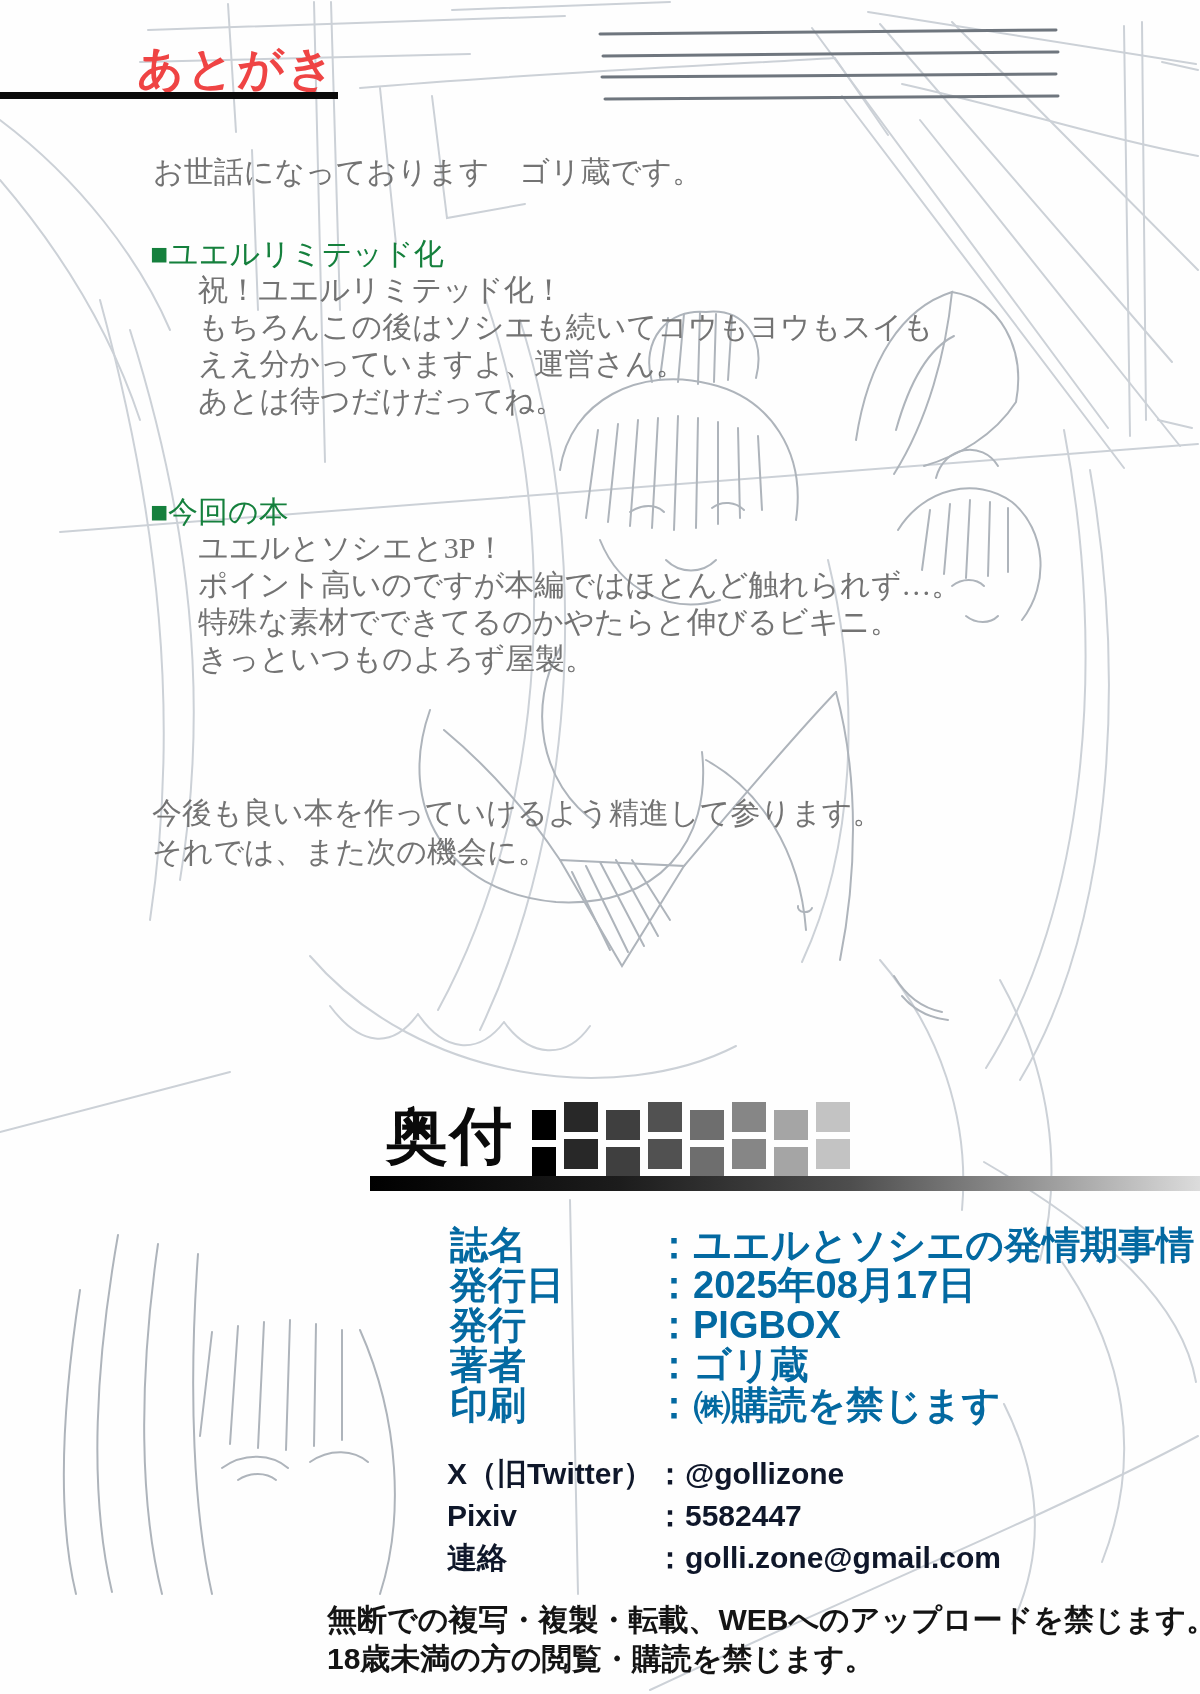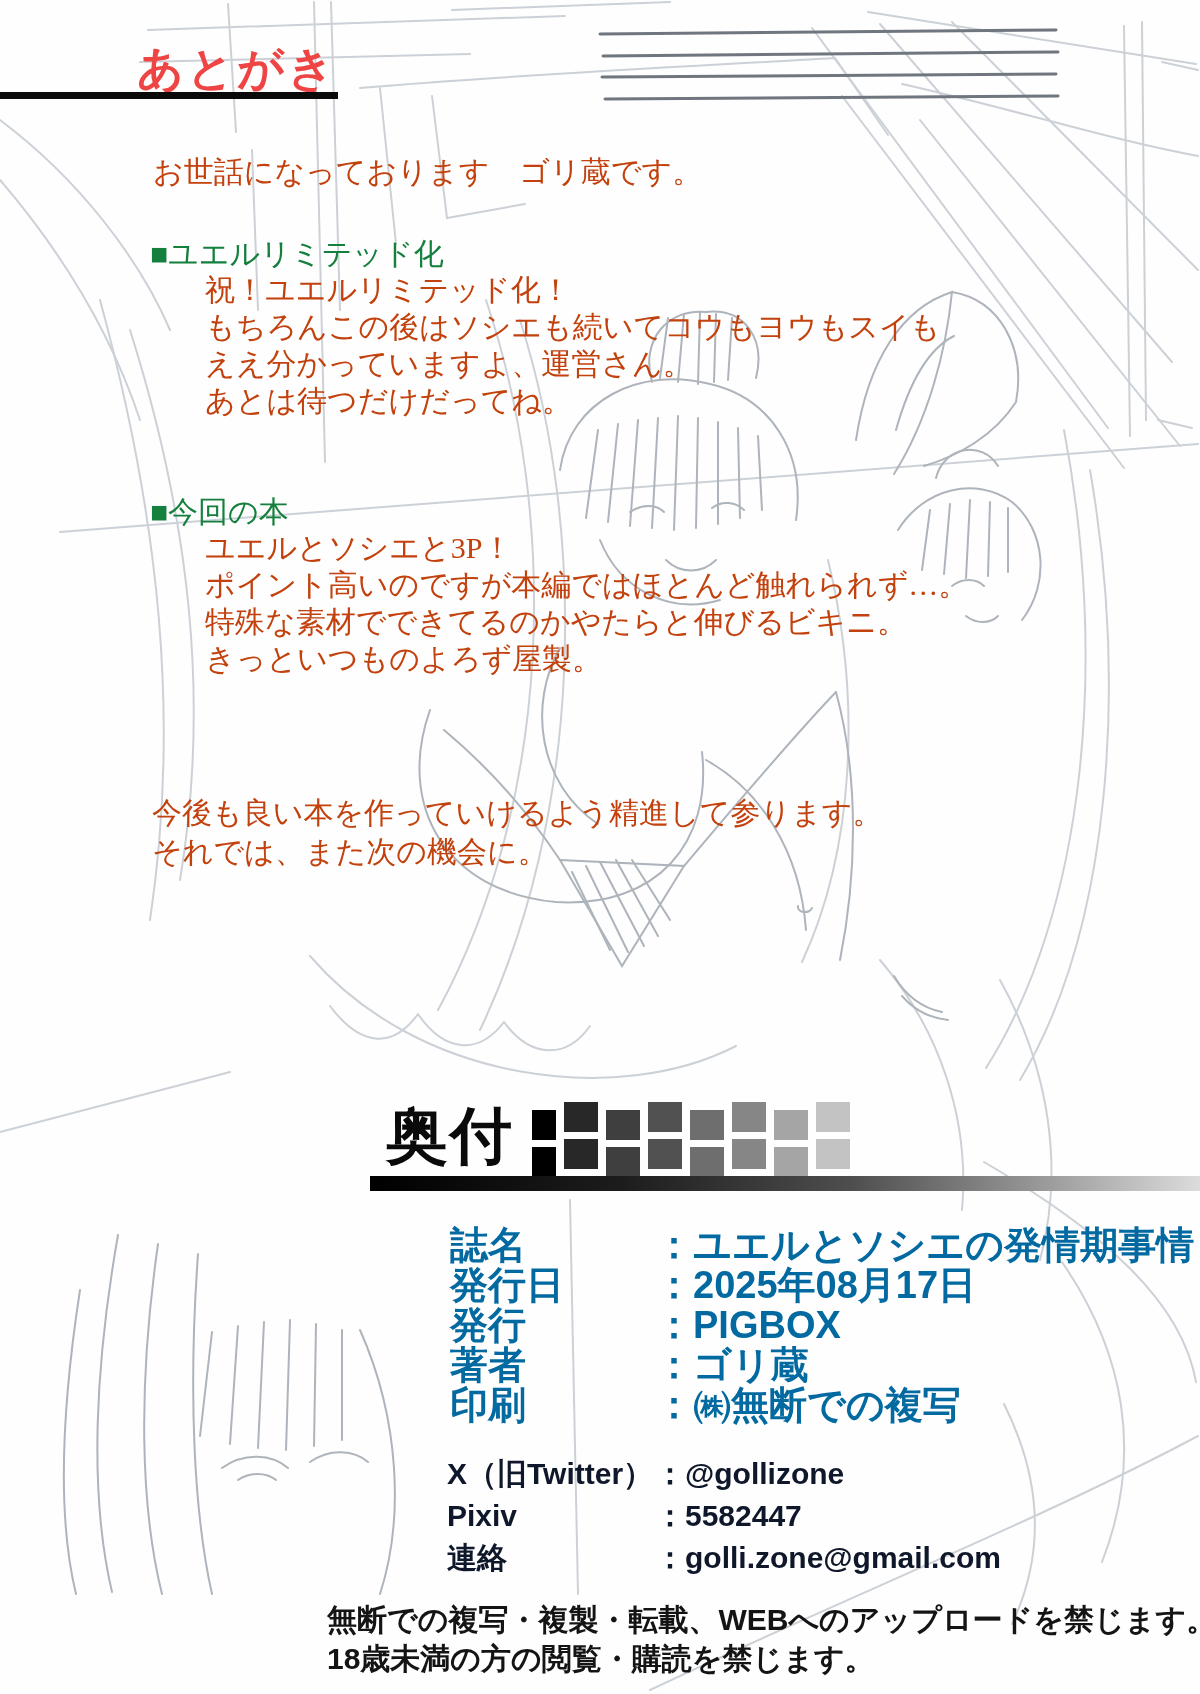--- a/index.html
+++ b/index.html
@@ -5,24 +5,24 @@
   html,body{margin:0;padding:0;background:#888;}
   .page{position:relative;width:1200px;height:1694px;background:#fefefe;overflow:hidden;
         font-family:"Liberation Serif","DejaVu Serif",serif;color:#161616;}
   .abs{position:absolute;}
   
   .sketch{position:absolute;left:0;top:0;width:1200px;height:1694px;z-index:0;}
   
   .atogaki{left:137px;top:38px;font-family:"Liberation Sans","DejaVu Sans",sans-serif;
            font-weight:900;font-size:46px;letter-spacing:3px;color:#ef4444;z-index:2;}
   .title-rule{left:0;top:92px;width:338px;height:7px;background:#0a0a0a;z-index:2;}
-  .body-text{font-size:30px;line-height:37px;white-space:nowrap;z-index:2;color:#c2410c;}
+  .body-text{font-size:30px;line-height:37px;white-space:nowrap;z-index:2;color:#737373;}
   .greeting{left:153px;top:153px;}
   .sec-head{left:150px;z-index:2;font-size:30px;white-space:nowrap;color:#15803d;}
-  .sec-lines{left:205px;z-index:2;}
+  .sec-lines{left:198px;z-index:2;}
   .closing{left:152px;top:793px;line-height:39px;}
   
   .okuzuke{left:386px;top:1094px;font-family:"Liberation Sans","DejaVu Sans",sans-serif;
            font-weight:900;font-size:62px;letter-spacing:2px;color:#0a0a0a;z-index:2;}
   .deco-squares{left:532px;top:1102px;display:flex;gap:8px;align-items:flex-start;z-index:2;}
   .deco-col{display:flex;flex-direction:column;gap:7px;}
   .deco-col.shift{margin-top:8px;}
   .deco-col .sq{width:34px;height:30px;}
   .deco-col.narrow .sq{width:24px;}
   .grad-bar{left:370px;top:1176px;width:830px;height:15px;z-index:2;
@@ -179,21 +179,21 @@
         <div class="sq" style="background: rgb(195, 195, 195);"></div>
       </div>
     </div>
   <div class="abs grad-bar"></div>
 
   <div class="abs pub-table">
     <div class="row"><span class="lbl">誌名</span><span class="val">：ユエルとソシエの発情期事情</span></div>
     <div class="row"><span class="lbl">発行日</span><span class="val">：2025年08月17日</span></div>
     <div class="row"><span class="lbl">発行</span><span class="val">：PIGBOX</span></div>
     <div class="row"><span class="lbl">著者</span><span class="val">：ゴリ蔵</span></div>
-    <div class="row"><span class="lbl">印刷</span><span class="val">：㈱無断での複写</span></div>
+    <div class="row"><span class="lbl">印刷</span><span class="val">：㈱購読を禁じます</span></div>
   </div>
 
   <div class="abs contact-table">
     <div class="row"><span class="lbl">X（旧Twitter）</span><span class="val">：@gollizone</span></div>
     <div class="row"><span class="lbl">Pixiv</span><span class="val">：5582447</span></div>
     <div class="row"><span class="lbl">連絡</span><span class="val">：golli.zone@gmail.com</span></div>
   </div>
 
   <div class="abs notices">
     <div>無断での複写・複製・転載、WEBへのアップロードを禁じます。</div>

